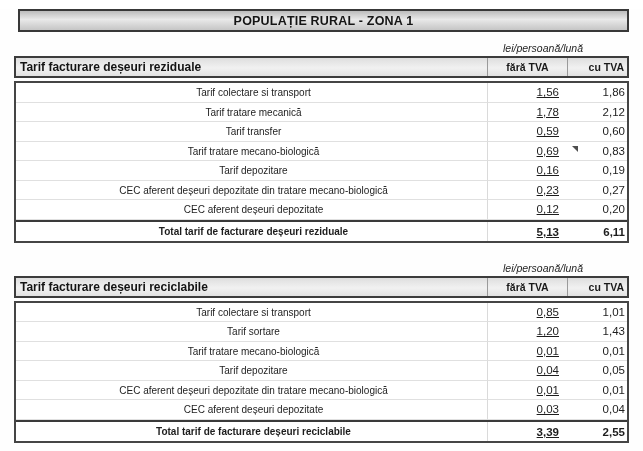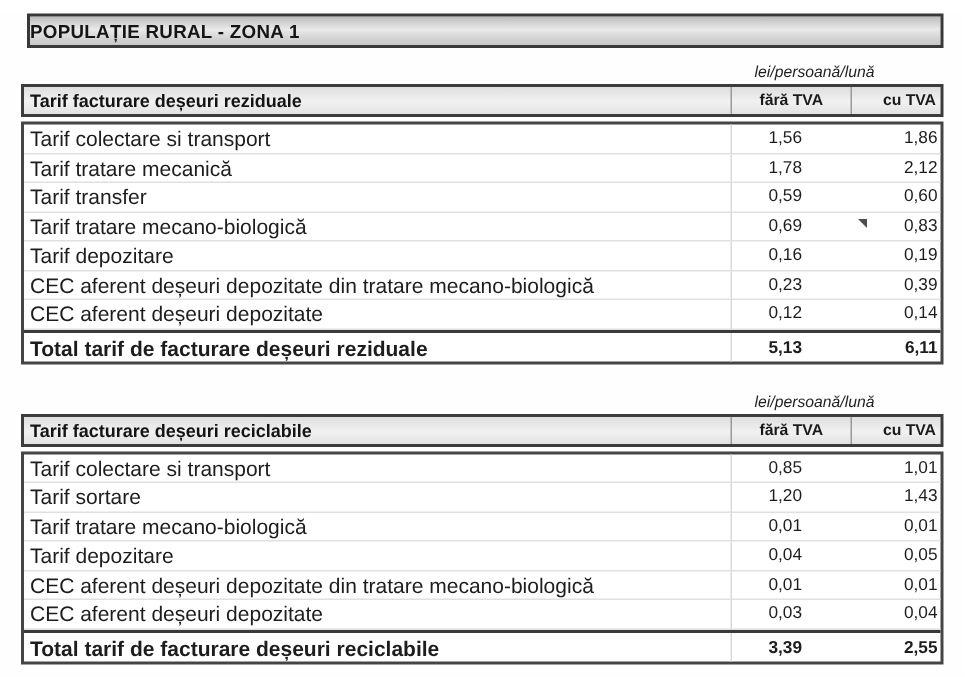--- a/index.html
+++ b/index.html
@@ -11,21 +11,21 @@
     overflow:hidden;
   }
   .page { position:relative; width:643px; height:451px; background:#fefefe; }
 
   
   .title-bar{
     margin:9px 14px 0 18px;
     width:611px; height:23px;
     border:2px solid #383838;
     background:linear-gradient(180deg,#bcbcbc 0%,#e9e9e9 45%,#d2d2d2 80%,#c6c6c6 100%);
-    display:flex; align-items:center; justify-content:flex-start;
+    display:flex; align-items:center; justify-content:center;
   }
   .title-bar span{
     font-weight:bold; font-size:12.5px; letter-spacing:.2px; color:#151515;
   }
 
   
   .units-row{
     height:15px; margin-top:9px; width:643px;
     display:flex; justify-content:flex-end;
   }
@@ -55,27 +55,27 @@
     font-size:10.5px; line-height:18px; color:#1a1a1a;
   }
 
   
   .tbl{
     margin-left:14px; margin-top:3px; width:615px;
     border:2px solid #454545; background:#fff;
   }
   .row{ display:flex; height:19.5px; align-items:stretch; }
   .row .lbl{
-    flex:1; font-size:14px; line-height:19px; padding-left:4px;
+    flex:1; font-size:10px; line-height:19px; padding-left:4px;
     border-right:1px solid #dadada; border-bottom:1px solid #e0e0e0;
-    white-space:nowrap; overflow:hidden;
+    white-space:nowrap; overflow:hidden;text-align:center;
   }
   .row .v1{
-    width:80px; text-align:center; padding-right:9px; font-size:11.5px;
-    line-height:19px; border-bottom:1px solid #e0e0e0; position:relative;
+    width:80px; text-align:right; padding-right:9px; font-size:11.5px;
+    line-height:19px; border-bottom:1px solid #e0e0e0; position:relative;text-decoration:underline;
   }
   .row .v2{
     width:59px; text-align:right; padding-right:2px; font-size:11.5px;
     line-height:19px; border-bottom:1px solid #e0e0e0;
   }
   .row.total{ height:21px; border-top:2px solid #3a3a3a; }
   .row.total .lbl, .row.total .v1, .row.total .v2{
     font-weight:bold; border-bottom:none; line-height:20px;
   }
   .row.total .lbl{ border-right:1px solid #dadada; }
@@ -130,26 +130,26 @@
       <div class="v2">0,83</div>
     </div>
     <div class="row">
       <div class="lbl">Tarif depozitare</div>
       <div class="v1">0,16</div>
       <div class="v2">0,19</div>
     </div>
     <div class="row">
       <div class="lbl">CEC aferent deșeuri depozitate din tratare mecano-biologică</div>
       <div class="v1">0,23</div>
-      <div class="v2">0,39</div>
+      <div class="v2">0,27</div>
     </div>
     <div class="row">
       <div class="lbl">CEC aferent deșeuri depozitate</div>
       <div class="v1">0,12</div>
-      <div class="v2">0,14</div>
+      <div class="v2">0,20</div>
     </div>
     <div class="row total">
       <div class="lbl">Total tarif de facturare deșeuri reziduale</div>
       <div class="v1">5,13</div>
       <div class="v2">6,11</div>
     </div>
   </div>
 
   <div class="units-row second">
     <span>lei/persoană/lună</span>

